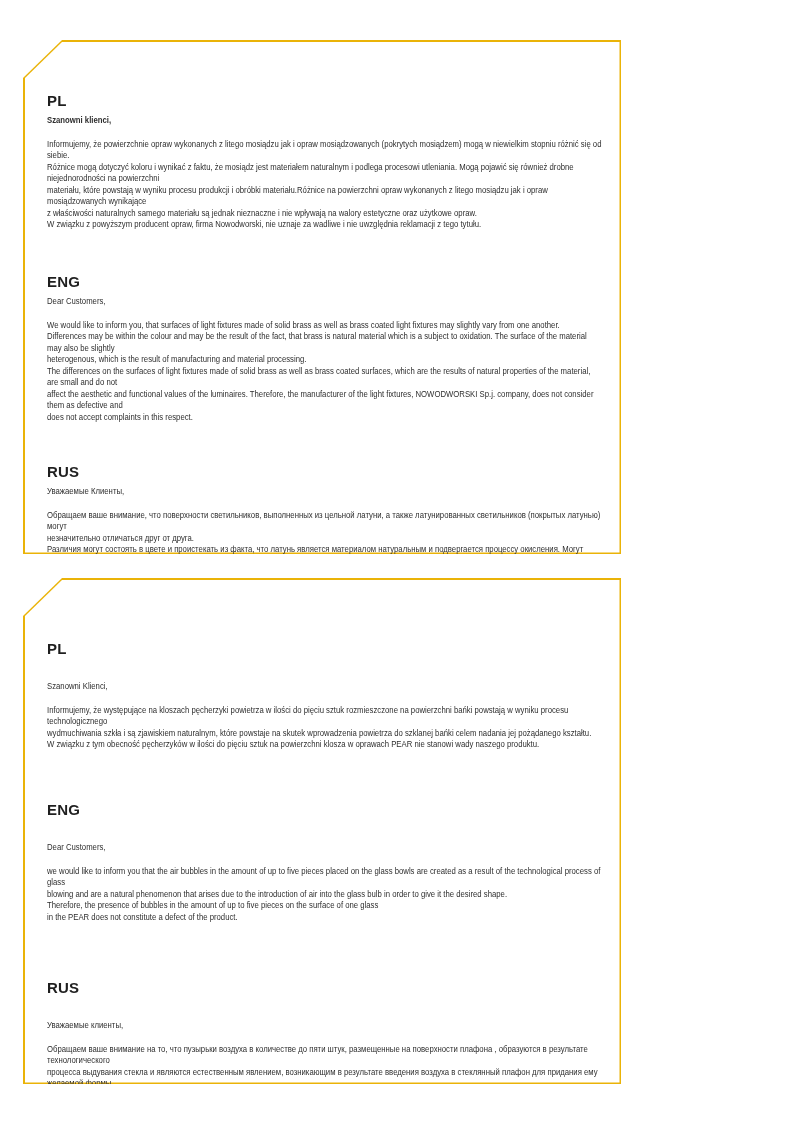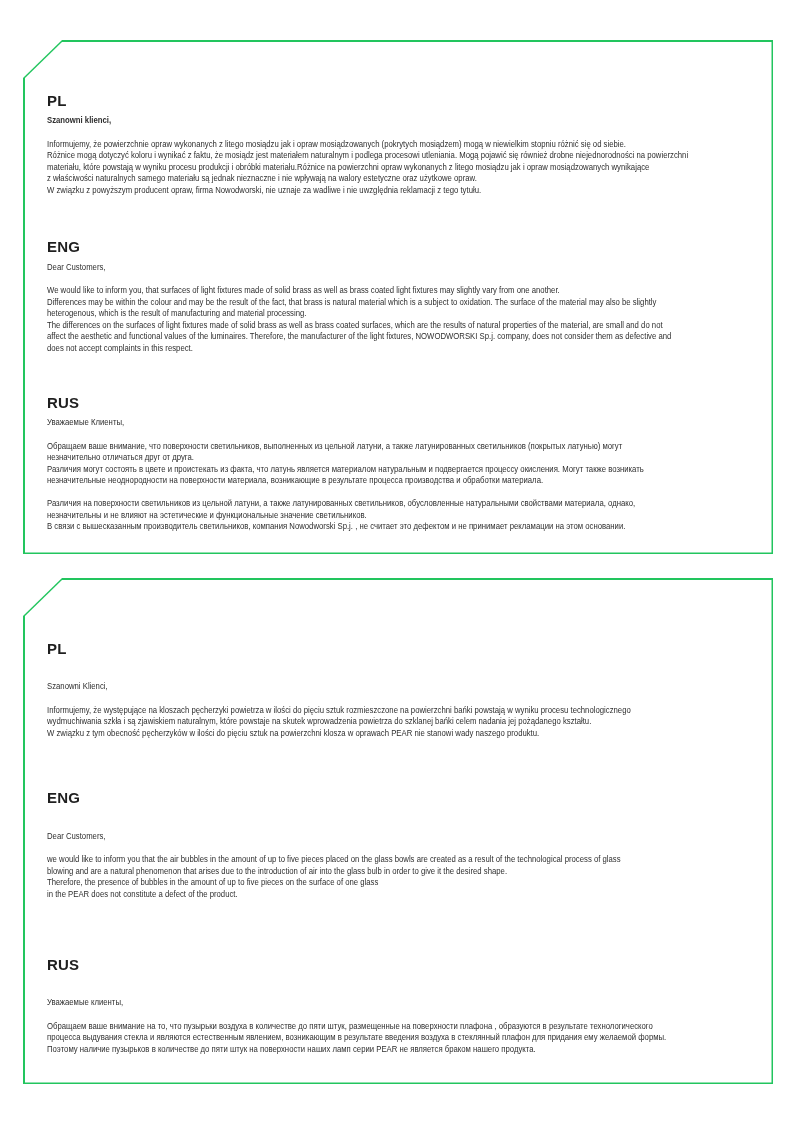--- a/index.html
+++ b/index.html
@@ -8,22 +8,22 @@
     height: 1122px;
     background: #ffffff;
     position: relative;
     font-family: "Liberation Sans", sans-serif;
     color: #2b2b2b;
     overflow: hidden;
   }
   .panel {
     position: absolute;
     left: 23px;
-    width: 750px;
-    background: #22c55e; 
+    width: 598px;
+    background: #eab308; 
     clip-path: polygon(39px 0, 100% 0, 100% 100%, 0 100%, 0 38px);
   }
   .panel.p1 { top: 40px;  height: 514px; }
   .panel.p2 { top: 578px; height: 506px; }
   .fill {
     position: absolute;
     inset: 1.5px;
     background: #ffffff;
     clip-path: polygon(38px 0, 100% 0, 100% 100%, 0 100%, 0 37px);
   }

